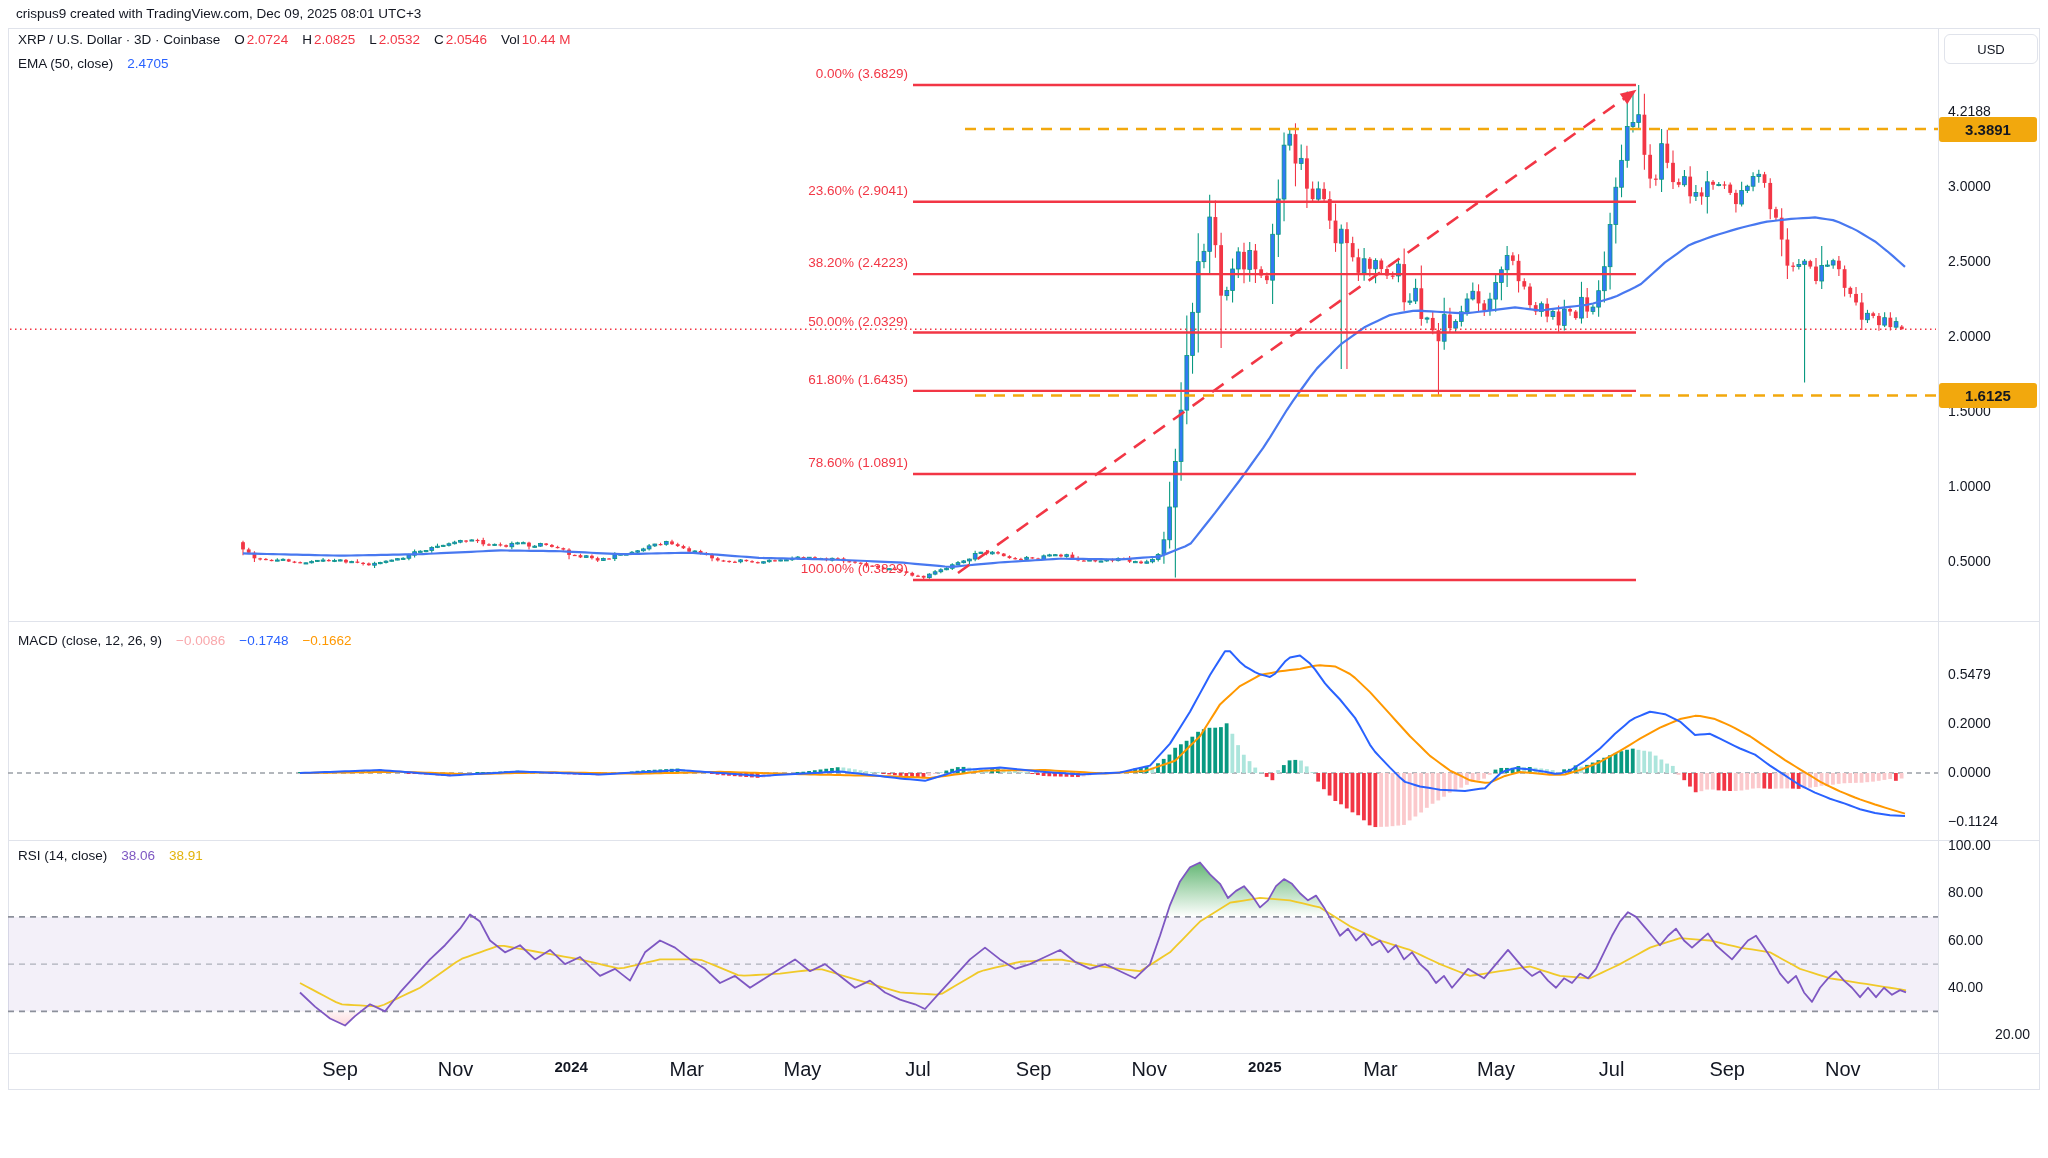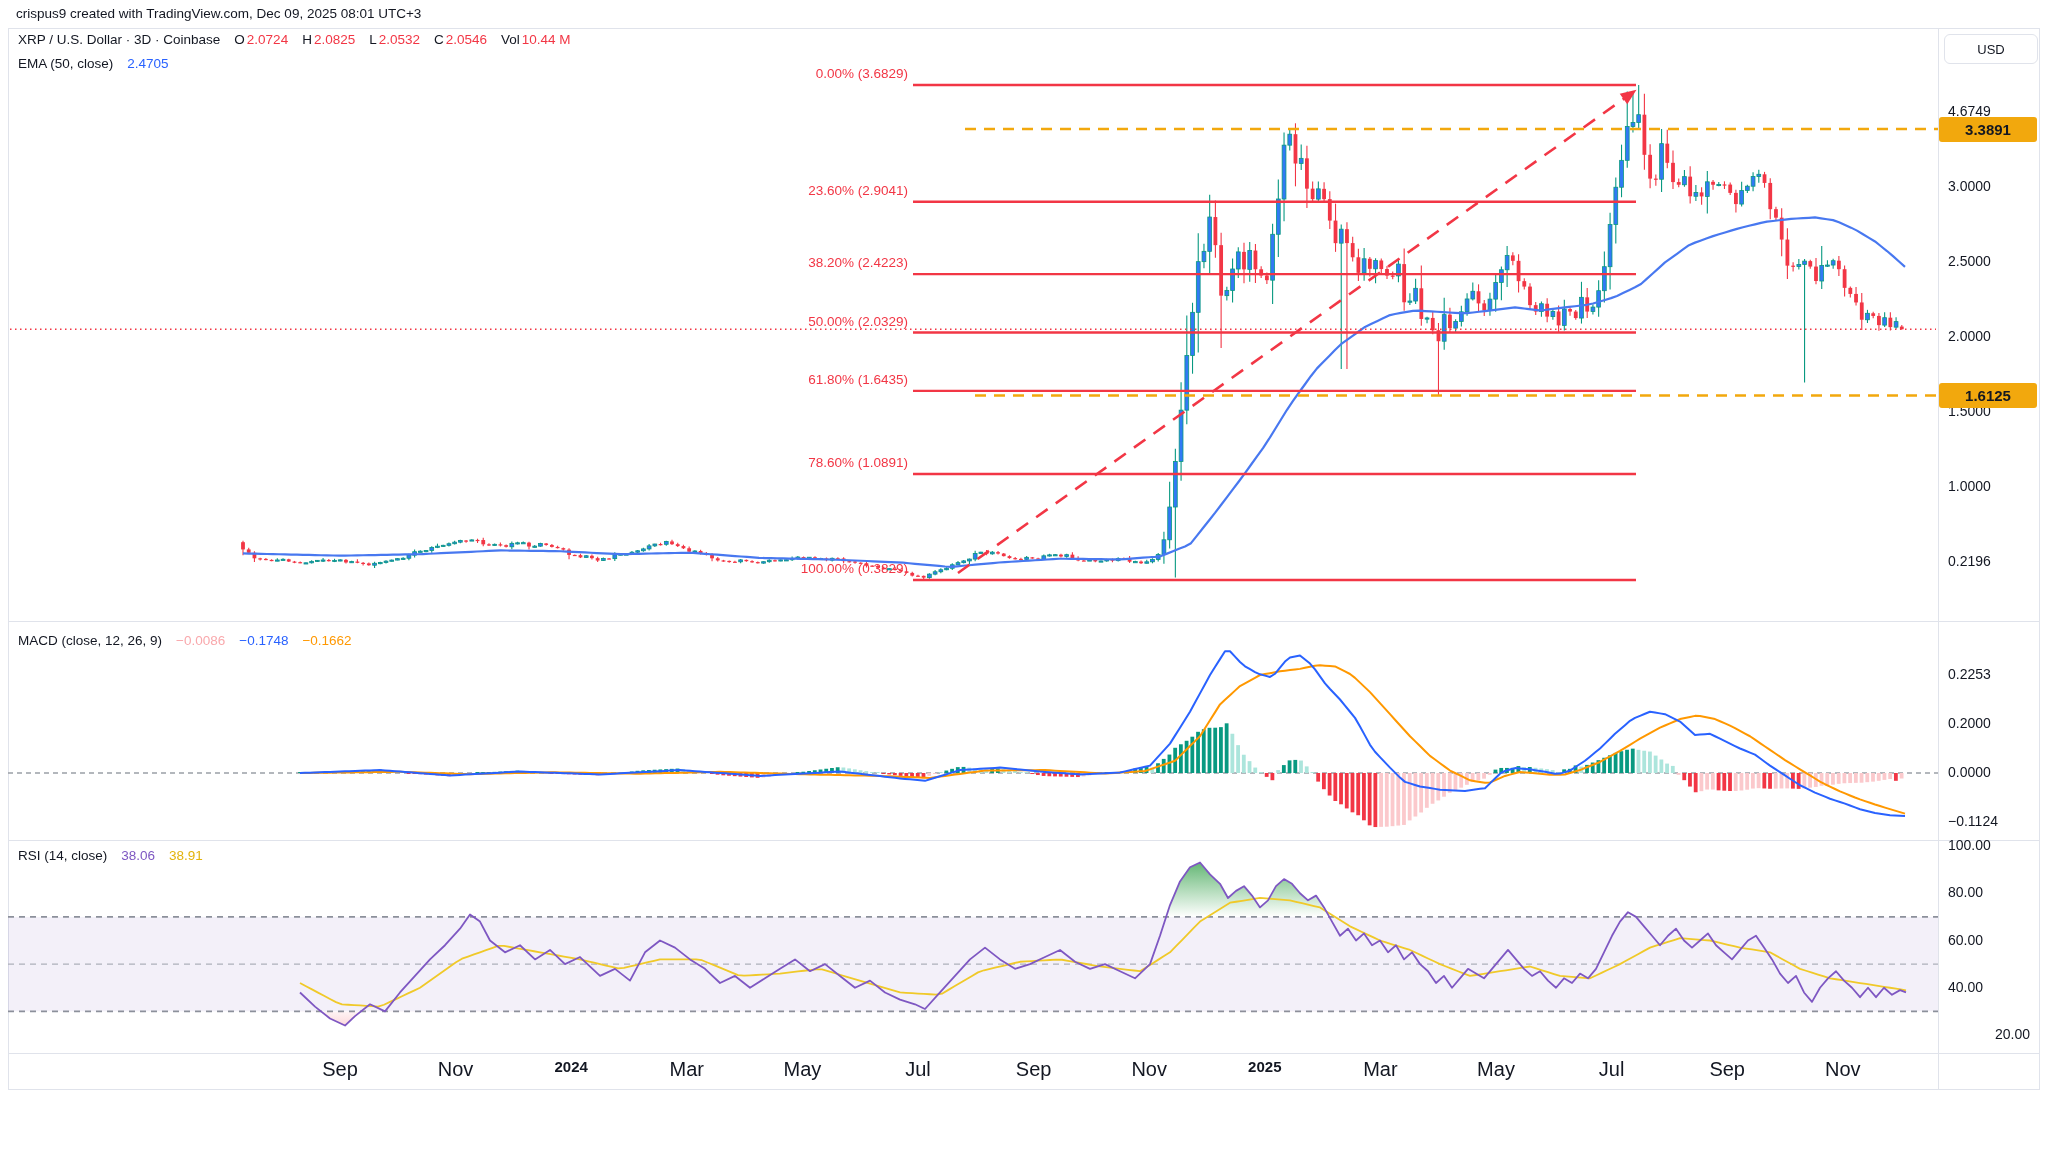--- a/index.html
+++ b/index.html
@@ -998,28 +998,28 @@
 
   <div class="abs legend-row" style="left:18px;top:848px;">
     <span>RSI (14, close)</span>
     <span class="v-purple">38.06</span>
     <span class="v-yellow">38.91</span>
   </div>
 
   <div id="usd-btn" class="abs">USD</div>
 
   <div id="axis-layer">
-      <div class="tick" style="top: 103.435px;">4.6749</div>
+      <div class="tick" style="top: 103.435px;">4.2188</div>
       <div class="tick" style="top: 178.435px;">3.0000</div>
       <div class="tick" style="top: 253.435px;">2.5000</div>
       <div class="tick" style="top: 328.435px;">2.0000</div>
       <div class="tick" style="top: 403.435px;">1.5000</div>
       <div class="tick" style="top: 478.435px;">1.0000</div>
-      <div class="tick" style="top: 553.435px;">0.2196</div>
-      <div class="tick" style="top: 666px;">0.2253</div>
+      <div class="tick" style="top: 553.435px;">0.5000</div>
+      <div class="tick" style="top: 666px;">0.5479</div>
       <div class="tick" style="top: 715px;">0.2000</div>
       <div class="tick" style="top: 764px;">0.0000</div>
       <div class="tick" style="top: 813px;">−0.1124</div>
       <div class="tick" style="top: 837px;">100.00</div>
       <div class="tick" style="top: 884.25px;">80.00</div>
       <div class="tick" style="top: 931.5px;">60.00</div>
       <div class="tick" style="top: 978.75px;">40.00</div>
       <div class="tick" style="top: 1026px; margin-left: 47px;">20.00</div>
       <div class="badge" style="top: 116.57px;">3.3891</div>
       <div class="badge" style="top: 383.06px;">1.6125</div>

